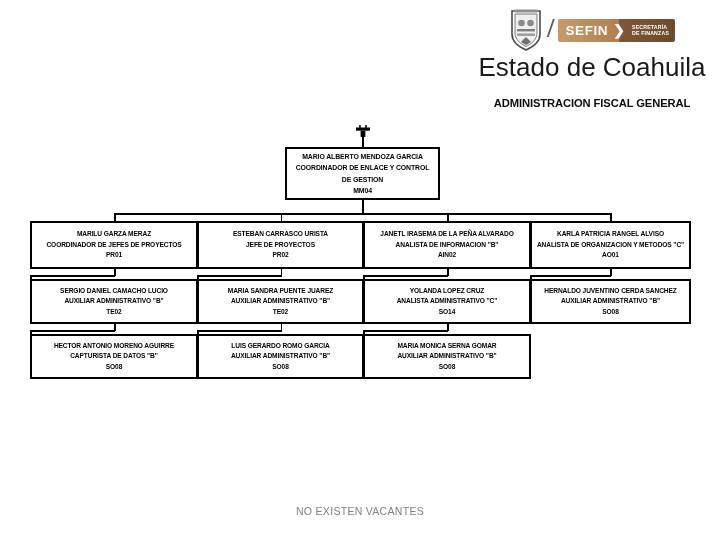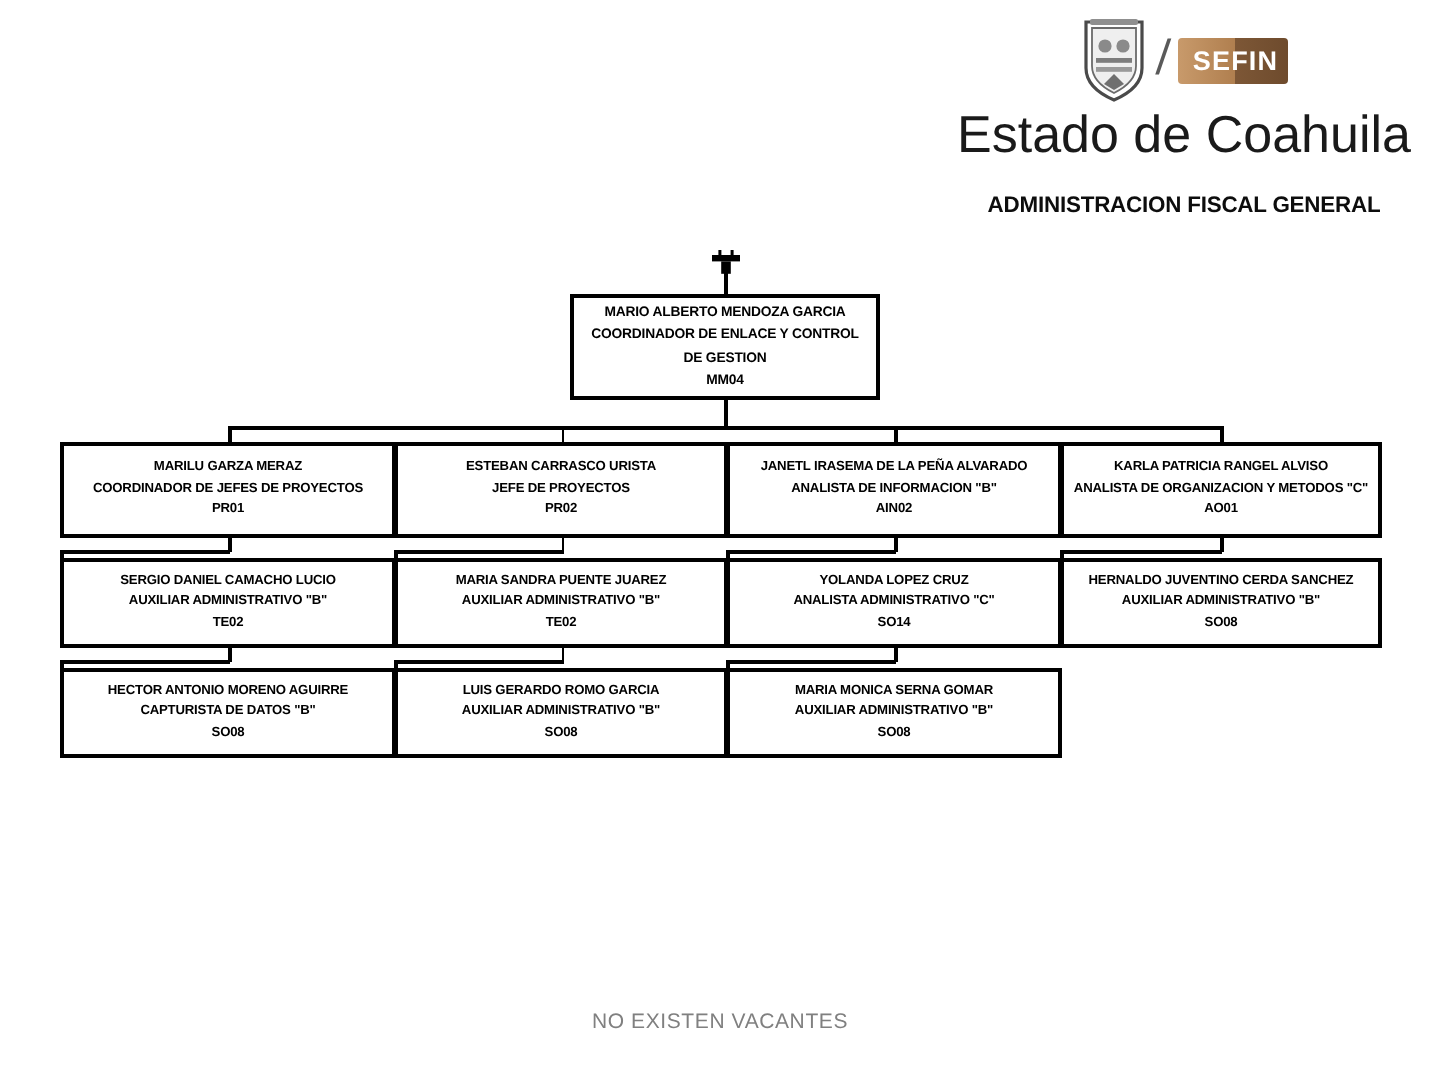--- a/index.html
+++ b/index.html
@@ -43,21 +43,20 @@
     margin: 0 1px 4px 1px;
     font-family: "Liberation Serif", serif;
   }
   .sefin-badge {
     display: flex;
     align-items: center;
     height: 23px;
     border-radius: 2px;
     overflow: hidden;
     background: linear-gradient(to right, #c89a6b 0%, #b07f4f 52%, #7d5736 52%, #6e4b2d 100%);
-    flex-direction: column;
   }
   .sefin-word {
     color: #ffffff;
     font-size: 13.5px;
     font-weight: 700;
     letter-spacing: 0.6px;
     padding: 0 5px 0 7px;
     line-height: 23px;
   }
   .sefin-arrow {

